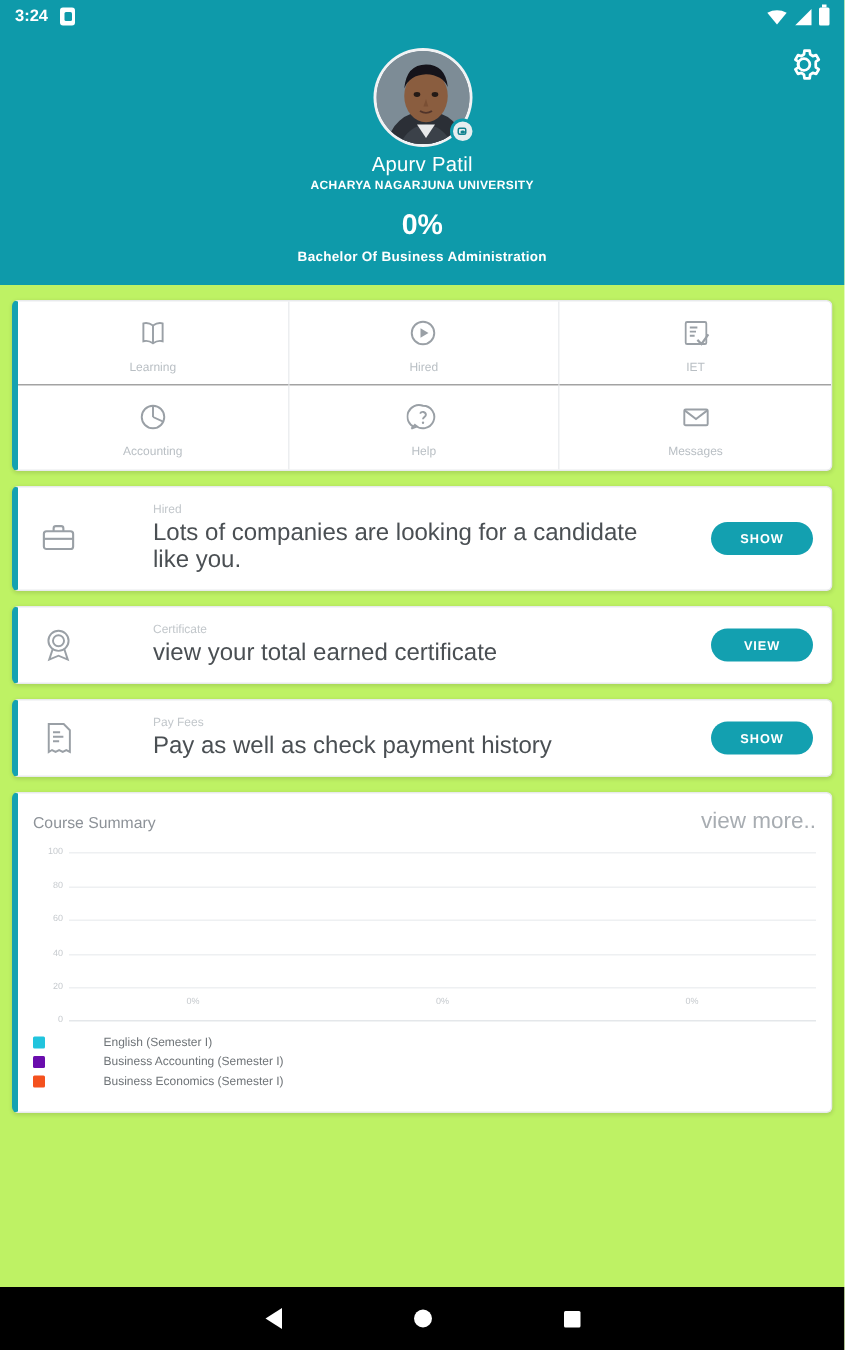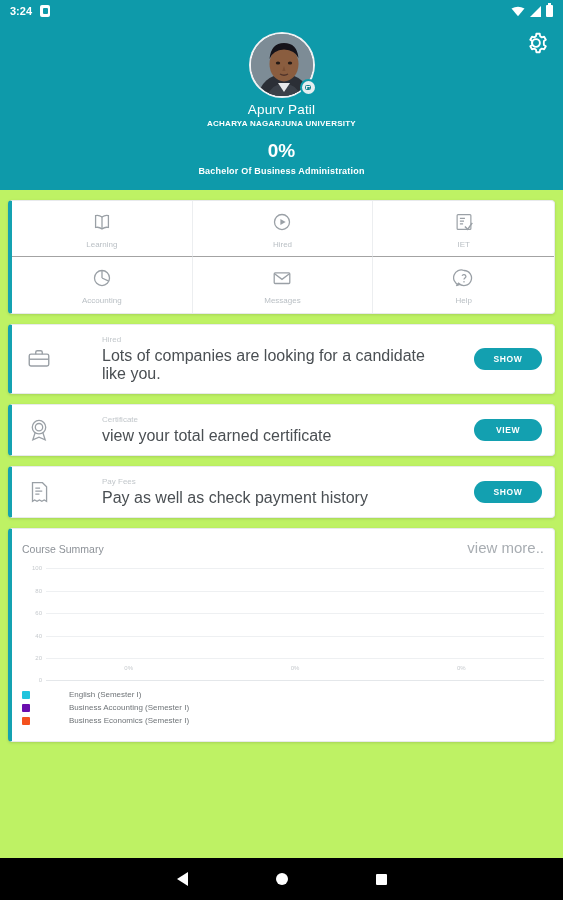--- a/index.html
+++ b/index.html
@@ -234,36 +234,36 @@
             <circle cx="12" cy="12" r="8.2"></circle>
             <path d="M12 12 L12 3.8 M12 12 L19.4 15.4"></path>
           </svg>
         </span>
         <span class="glabel">Accounting</span>
       </div>
 
       <div class="grid-item">
         <span class="gicon">
           <svg width="22" height="22" viewBox="0 0 24 24" fill="none" stroke="#9aa0a6" stroke-width="1.4">
-            <rect x="3.5" y="6.5" width="17" height="11.5" rx="1"></rect>
-            <path d="M3.5 7 L12 13.5 L20.5 7"></path>
-          </svg>
-        </span>
-        <span class="glabel">Messages</span>
-      </div>
-
-      <div class="grid-item">
-        <span class="gicon">
-          <svg width="22" height="22" viewBox="0 0 24 24" fill="none" stroke="#9aa0a6" stroke-width="1.4">
             <path d="M12 3.8a8.2 8.2 0 1 1-5.9 13.9L3.6 20.4l2.5-.9A8.2 8.2 0 0 1 12 3.8z"></path>
             <path d="M9.9 9.6a2.2 2.2 0 0 1 4.2.8c0 1.5-2.1 1.8-2.1 3.2"></path>
             <circle cx="12" cy="16.2" r=".85" fill="#9aa0a6" stroke="none"></circle>
           </svg>
         </span>
         <span class="glabel">Help</span>
+      </div>
+
+      <div class="grid-item">
+        <span class="gicon">
+          <svg width="22" height="22" viewBox="0 0 24 24" fill="none" stroke="#9aa0a6" stroke-width="1.4">
+            <rect x="3.5" y="6.5" width="17" height="11.5" rx="1"></rect>
+            <path d="M3.5 7 L12 13.5 L20.5 7"></path>
+          </svg>
+        </span>
+        <span class="glabel">Messages</span>
       </div>
 
     </div>
   </div>
 
   <div class="card">
     <div class="act">
       <span class="act-icon">
         <svg width="26" height="26" viewBox="0 0 24 24" fill="none" stroke="#9aa0a6" stroke-width="1.3">
           <rect x="3" y="7.5" width="18" height="11" rx="1.6"></rect>

